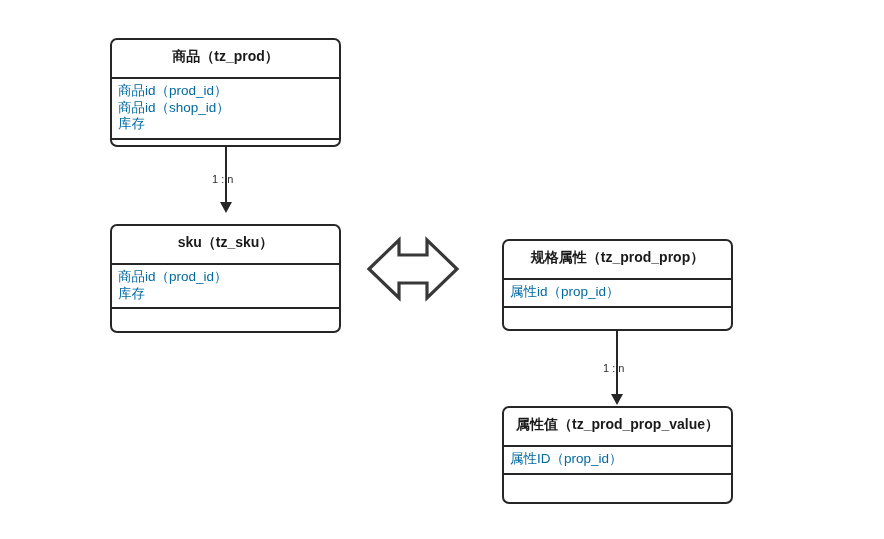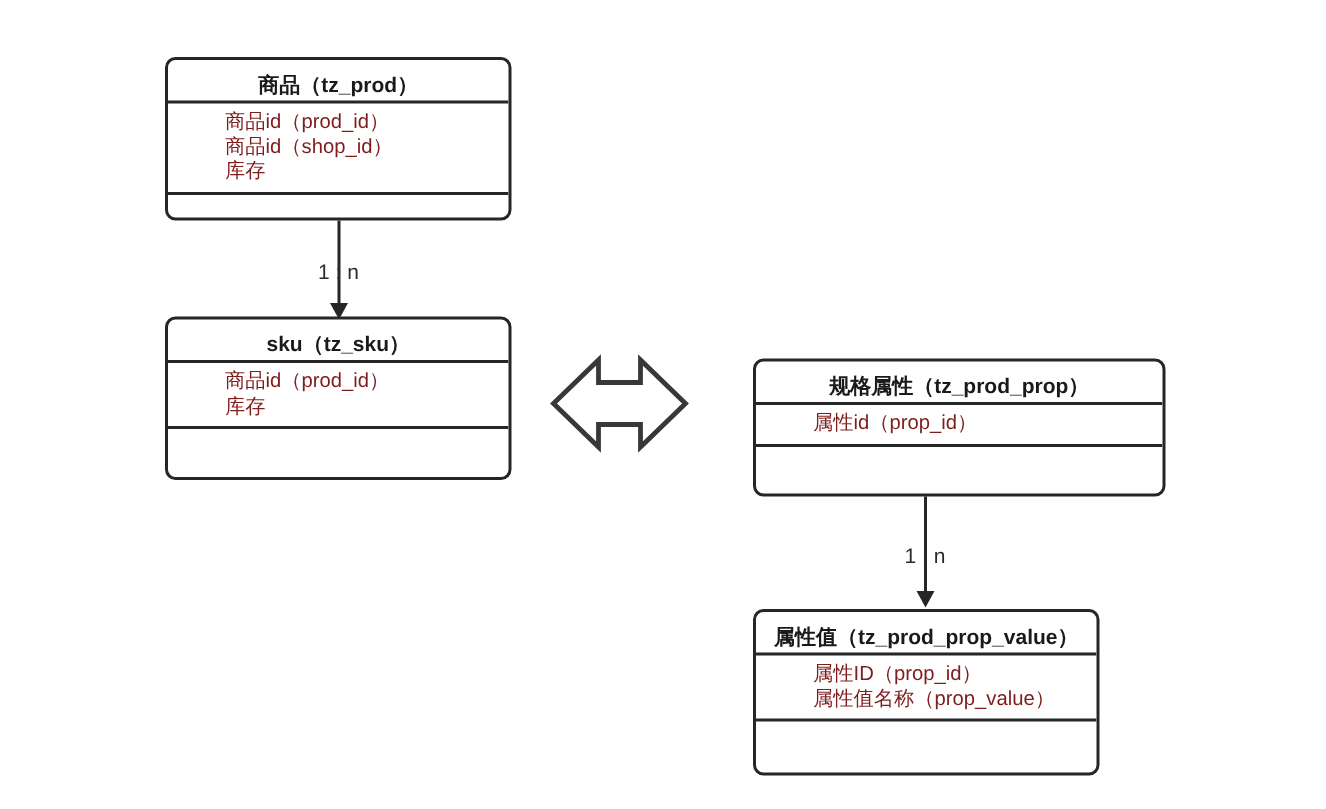--- a/index.html
+++ b/index.html
@@ -27,35 +27,34 @@
   }
   .entity-header {
     box-sizing: border-box;
     width: 100%;
     text-align: center;
     font-weight: bold;
     font-size: 14px;
     color: #1a1a1a;
     border-bottom: 2px solid #262626;
     line-height: 1;
-    padding: 9px 4px 4px 4px;
+    padding: 9px 4px 14px 4px;
     white-space: nowrap;
   }
   .entity-attrs {
     box-sizing: border-box;
     width: 100%;
     border-bottom: 2px solid #262626;
     padding: 4px 0 5px 6px;
   }
   .attr-row {
     font-size: 13.5px;
-    color: #7f1d1d;
+    color: #0369a1;
     line-height: 16.5px;
     white-space: nowrap;
-    margin-left: 32px;
   }
   .entity-footer {
     box-sizing: border-box;
     width: 100%;
     height: 26px;
   }
 
   
   .connector {
     position: absolute;
@@ -71,21 +70,21 @@
     position: absolute;
     left: -5px;
     width: 0;
     height: 0;
     border-left: 6px solid transparent;
     border-right: 6px solid transparent;
     border-top: 11px solid #262626;
   }
   .conn-label {
     position: absolute;
-    font-size: 14px;
+    font-size: 11px;
     color: #2b2b2b;
     white-space: nowrap;
     line-height: 1;
   }
 
   
   .double-arrow {
     position: absolute;
   }
 </style>
@@ -103,51 +102,50 @@
     </div>
     <div class="entity-footer"></div>
   </div>
 
   <div class="connector" style="left:225px; top:147px; width:2px; height:66px;">
     <div class="conn-line" style="height:55px;"></div>
     <div class="conn-head" style="top:55px;"></div>
   </div>
   <div class="conn-label" style="left:212px; top:174px;">1 : n</div>
 
-  <div class="entity" style="left:110px; top:211px; width:231px; height:109px;">
+  <div class="entity" style="left:110px; top:224px; width:231px; height:109px;">
     <div class="entity-header">sku（tz_sku）</div>
     <div class="entity-attrs">
       <div class="attr-row">商品id（prod_id）</div>
       <div class="attr-row">库存</div>
     </div>
     <div class="entity-footer"></div>
   </div>
 
   <div class="double-arrow" style="left:366px; top:236px; width:94px; height:66px;">
     <svg width="94" height="66" viewBox="0 0 94 66" xmlns="http://www.w3.org/2000/svg">
       <polygon points="3,33 33,4 33,19 61,19 61,4 91,33 61,62 61,47 33,47 33,62" fill="#ffffff" stroke="#383838" stroke-width="3.2" stroke-linejoin="miter" stroke-miterlimit="10"></polygon>
     </svg>
   </div>
 
-  <div class="entity" style="left:502px; top:239px; width:275px; height:92px;">
+  <div class="entity" style="left:502px; top:239px; width:231px; height:92px;">
     <div class="entity-header">规格属性（tz_prod_prop）</div>
     <div class="entity-attrs">
       <div class="attr-row">属性id（prop_id）</div>
     </div>
     <div class="entity-footer"></div>
   </div>
 
   <div class="connector" style="left:616px; top:331px; width:2px; height:75px;">
     <div class="conn-line" style="height:63px;"></div>
     <div class="conn-head" style="top:63px;"></div>
   </div>
   <div class="conn-label" style="left:603px; top:363px;">1 : n</div>
 
-  <div class="entity" style="left:502px; top:406px; width:231px; height:111px;">
+  <div class="entity" style="left:502px; top:406px; width:231px; height:98px;">
     <div class="entity-header">属性值（tz_prod_prop_value）</div>
     <div class="entity-attrs">
       <div class="attr-row">属性ID（prop_id）</div>
-      <div class="attr-row">属性值名称（prop_value）</div>
     </div>
     <div class="entity-footer"></div>
   </div>
 
 </div>
 
 </body></html>

